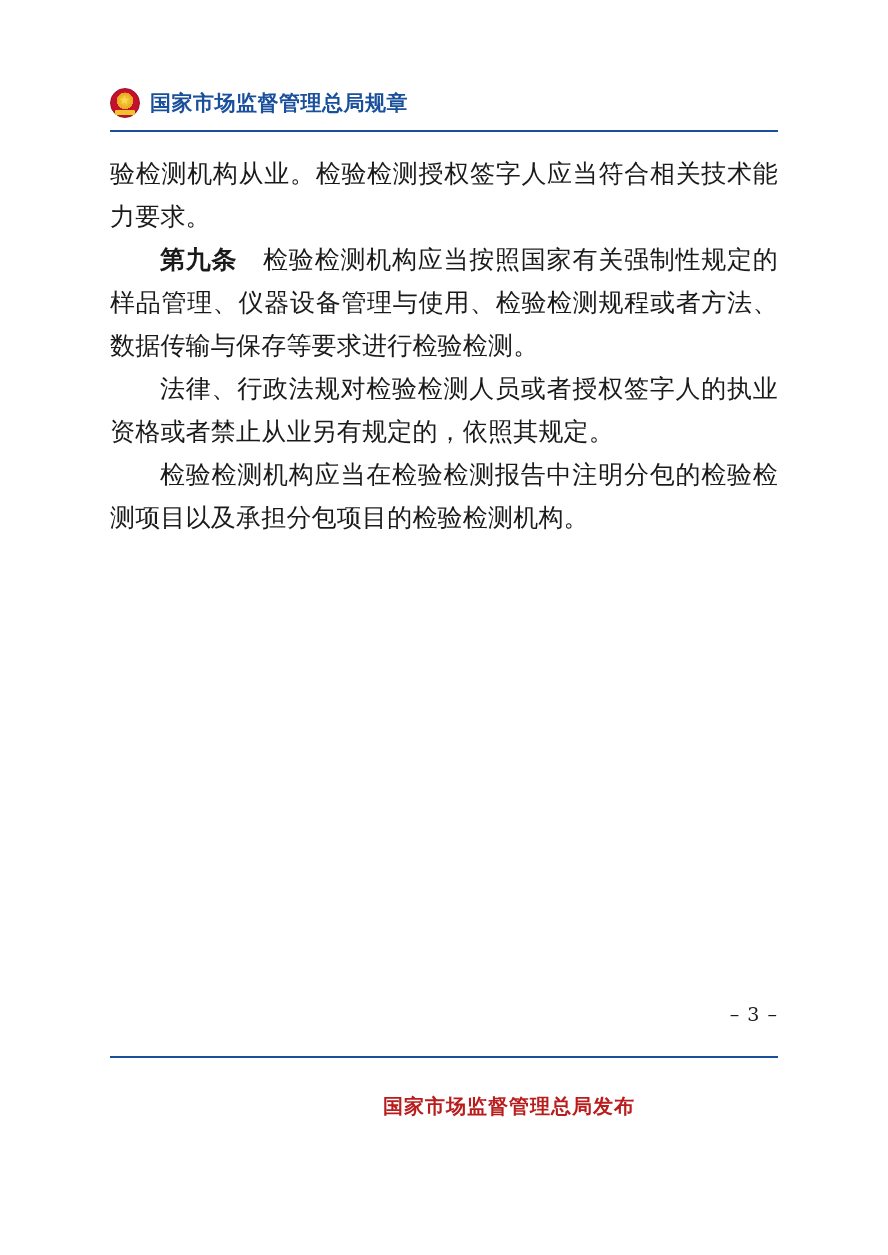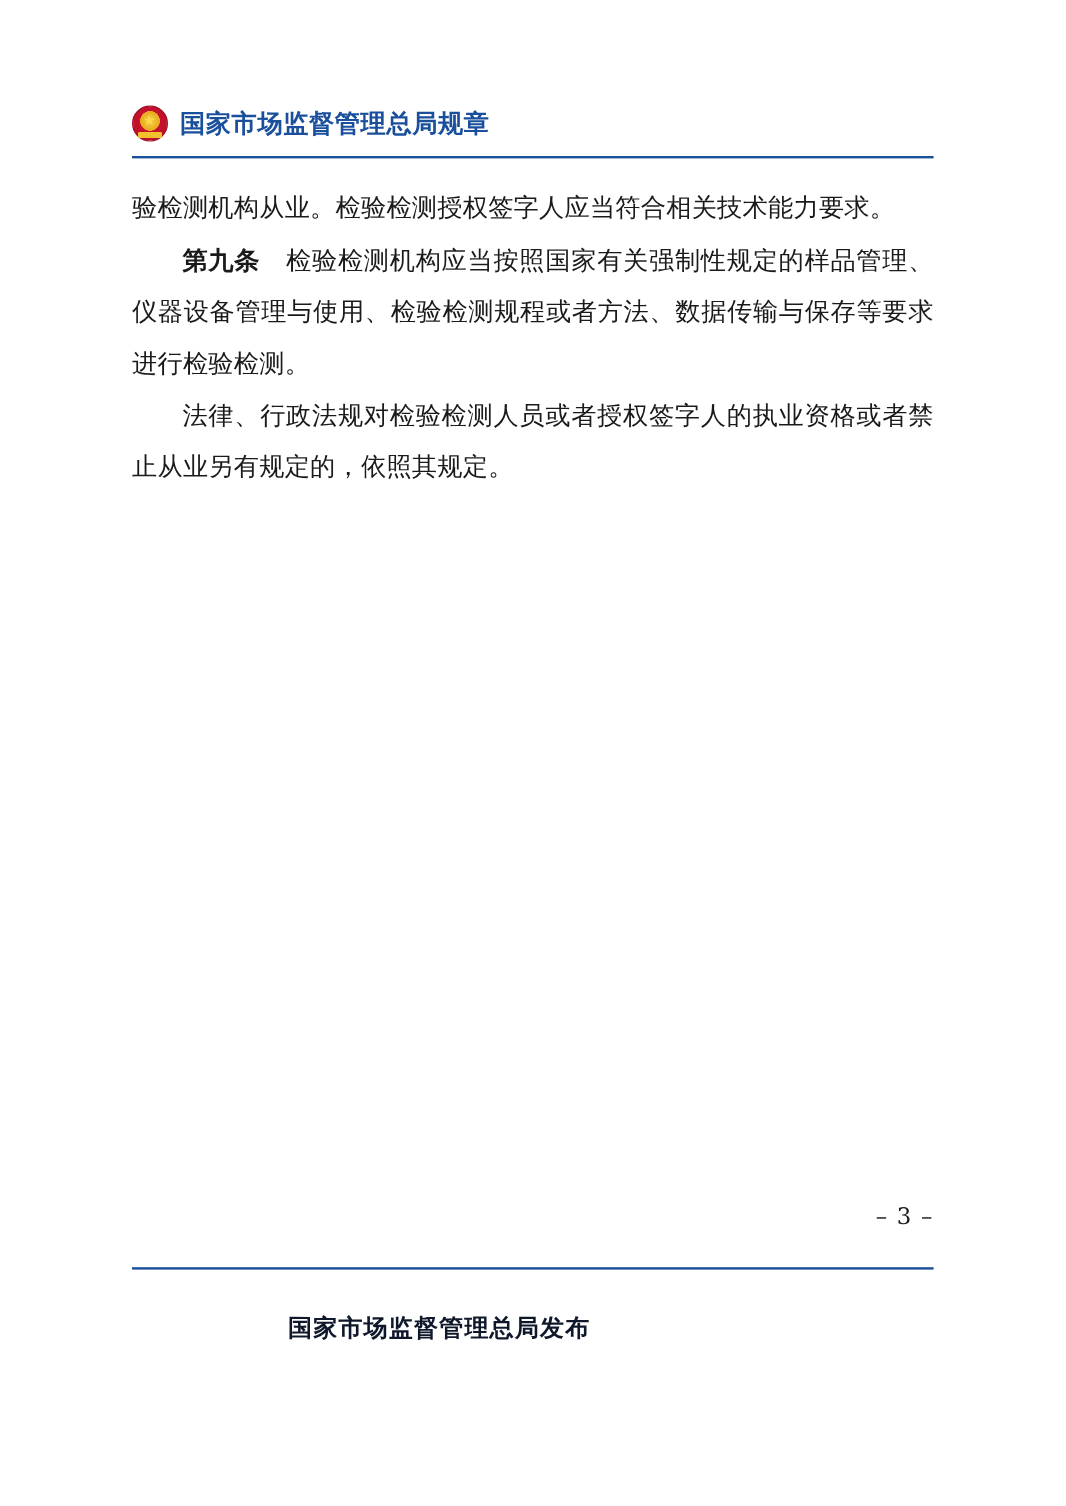--- a/index.html
+++ b/index.html
@@ -85,21 +85,21 @@
   }
 
   
   .content {
     position: absolute;
     left: 110px;
     top: 152px;
     width: 668px;
   }
   .para {
-    font-size: 21px;
+    font-size: 25px;
     line-height: 43px;
     text-align: justify;
     text-justify: inter-ideograph;
     letter-spacing: 0.2px;
     margin: 0;
   }
   .para.indent {
     text-indent: 2em;
   }
   .para .lead {
@@ -123,24 +123,25 @@
     top: 1056px;
     width: 668px;
     height: 0;
     border-top: 2px solid #1a4f9c;
   }
   .publisher {
     position: absolute;
     left: 110px;
     top: 1093px;
     width: 668px;
+    text-align: center;
     font-family: Liberation Mono, monospace;
     font-weight: bold;
     font-size: 20px;
-    color: #0f172a;
+    color: #b91c1c;
     letter-spacing: 1px;
     padding-left: 130px;
     box-sizing: border-box;
   }
 </style>
 </head>
 <body>
 
 <div class="page">
 
@@ -158,19 +159,22 @@
   <div class="content">
     <p class="para">
       <span>验检测机构从业。检验检测授权签字人应当符合相关技术能力要求。</span>
     </p>
     <p class="para indent">
       <span class="lead">第九条</span><span>　检验检测机构应当按照国家有关强制性规定的样品管理、仪器设备管理与使用、检验检测规程或者方法、数据传输与保存等要求进行检验检测。</span>
     </p>
     <p class="para indent">
       <span>法律、行政法规对检验检测人员或者授权签字人的执业资格或者禁止从业另有规定的，依照其规定。</span>
     </p>
+    <p class="para indent">
+      <span>检验检测机构应当在检验检测报告中注明分包的检验检测项目以及承担分包项目的检验检测机构。</span>
+    </p>
   </div>
 
   <div class="page-number">– 3 –</div>
   <div class="rule-bottom"></div>
   <div class="publisher">国家市场监督管理总局发布</div>
 
 </div>
 
 </body></html>

